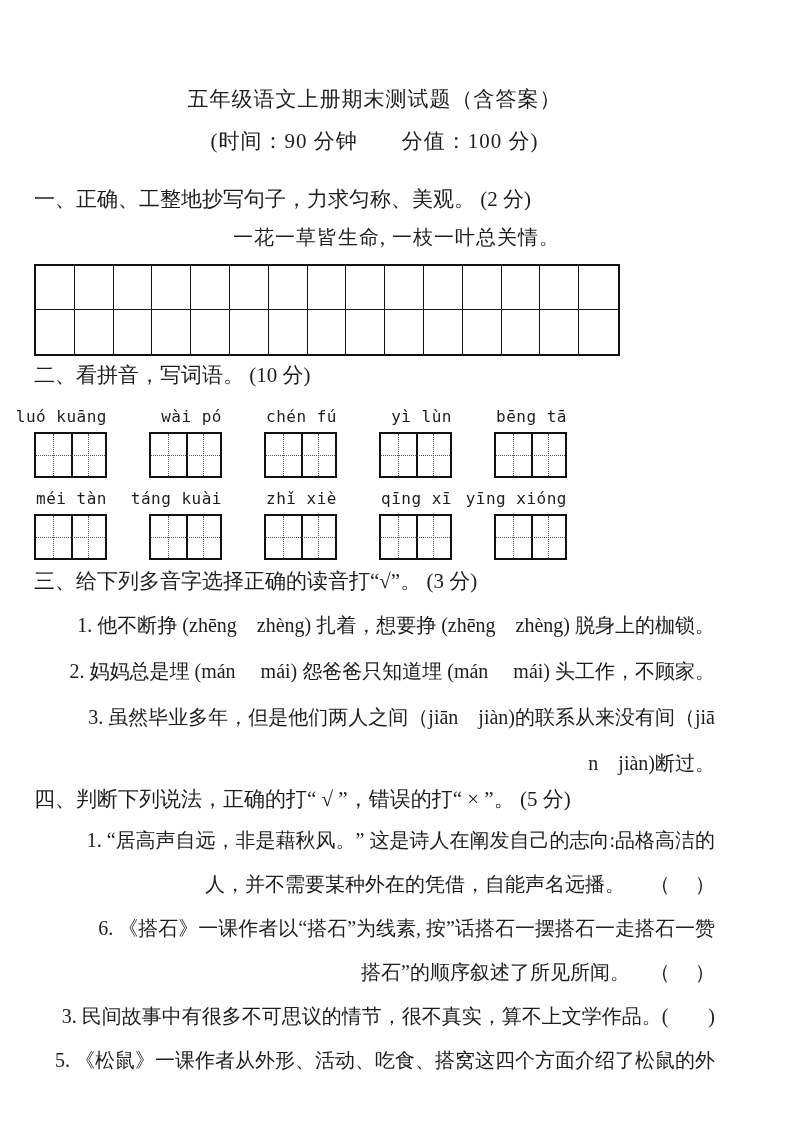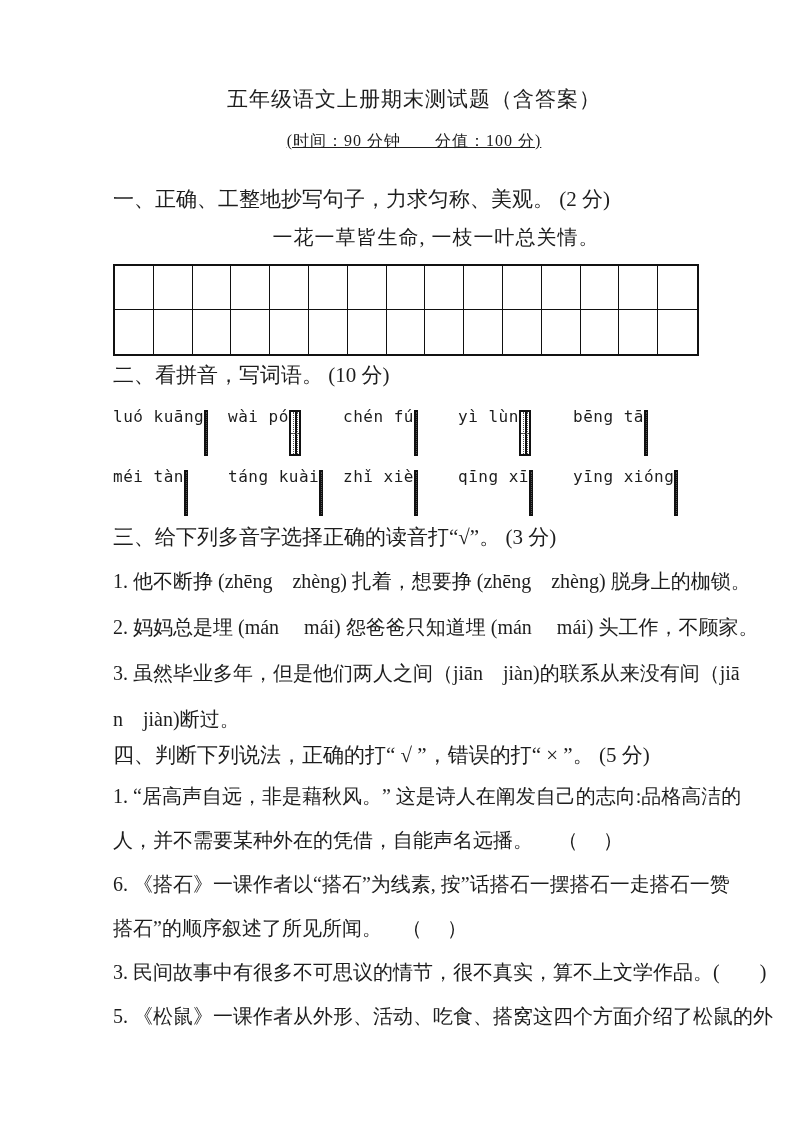--- a/index.html
+++ b/index.html
@@ -2,56 +2,56 @@
 <html><head>
 <meta charset="utf-8">
 <style>
   * { box-sizing: border-box; }
   html, body { margin: 0; padding: 0; background: #ffffff; }
   body {
     width: 793px; min-height: 1122px;
     font-family: "Liberation Serif", "DejaVu Serif", serif;
     color: #1d1d1d;
   }
-  .page { width: 793px; min-height: 1122px; padding: 86px 78px 40px 113px; background: #ffffff; }
+  .page { width: 793px; min-height: 1122px; padding: 86px 78px 40px 34px; background: #ffffff; }
 
   .title    { font-size: 21px; line-height: 26px; text-align: center; letter-spacing: 1px; }
-  .subtitle { font-size: 16px; line-height: 26px; text-align: center; margin-top: 16px; letter-spacing: 1px; text-decoration: underline; }
+  .subtitle { font-size: 21px; line-height: 26px; text-align: center; margin-top: 16px; letter-spacing: 1px; }
   .heading  { font-size: 21px; line-height: 26px; margin-top: 32px; white-space: pre; }
   .heading.h2 { margin-top: 6px; }
   .heading.h3 { margin-top: 8px; }
   .heading.h4 { margin-top: 0; }
 
   .sentence { font-size: 20px; line-height: 26px; margin: 12px 0 0 44px; letter-spacing: 1px; text-align: center; }
 
   .copy-grid {
     margin-top: 14px; width: 586px;
     display: grid; grid-template-columns: repeat(15, 1fr); grid-auto-rows: 44px;
     border: 2px solid #111111;
   }
   .copy-cell { border-right: 1px solid #111111; border-bottom: 1px solid #111111; }
   .copy-cell:nth-child(15n) { border-right: none; }
   .copy-cell:nth-last-child(-n+15) { border-bottom: none; }
 
   .pinyin-row { display: flex; gap: 42px; margin-top: 18px; }
   .pinyin-row.second { margin-top: 10px; }
-  .py-group { width: 73px; display: flex; flex-direction: row; align-items: flex-start; }
+  .py-group { width: 73px; display: flex; flex-direction: column; align-items: flex-end; }
   .py-label {
     font-family: "DejaVu Sans Mono", "Liberation Mono", monospace;
     font-size: 16px; line-height: 22px; white-space: nowrap; letter-spacing: 0.5px;
   }
   .py-box { width: 73px; height: 46px; border: 2px solid #111111; position: relative; margin-top: 4px; background: #fff; }
   .py-box i { position: absolute; display: block; }
   .py-box .mid { left: 50%; top: 0; bottom: 0; width: 0; border-left: 2px solid #111111; }
   .py-box .dh  { top: 50%; left: 0; right: 0; height: 0; border-top: 1px dotted #555555; }
   .py-box .dv  { top: 0; bottom: 0; width: 0; border-left: 1px dotted #555555; }
   .py-box .dv1 { left: 25%; }
   .py-box .dv2 { left: 75%; }
 
-  .q-items { margin-top: 8px; }
+  .q-items { margin-top: 8px; text-align: right; }
   .q-item  { font-size: 20px; line-height: 46px; white-space: pre; }
   .q-items.s4 { margin-top: 6px; }
   .q-items.s4 .q-item { line-height: 44px; }
 </style>
 </head>
 <body>
 
 <div class="page">
 
   <div class="title">五年级语文上册期末测试题（含答案）</div>

